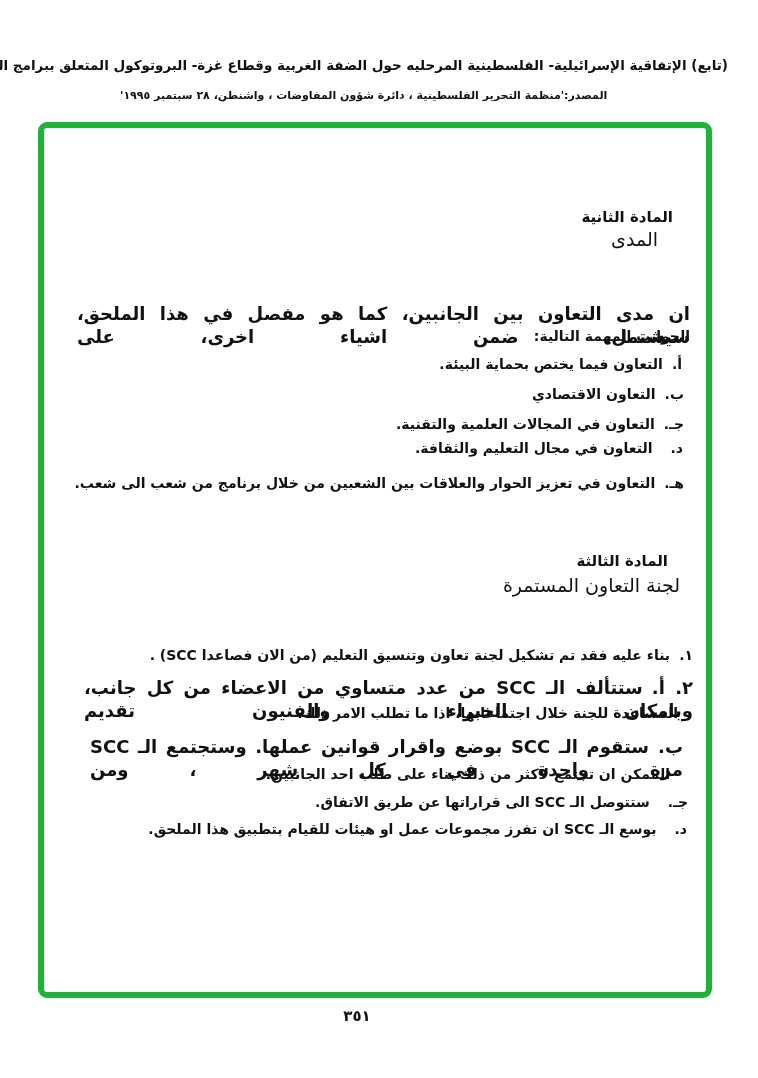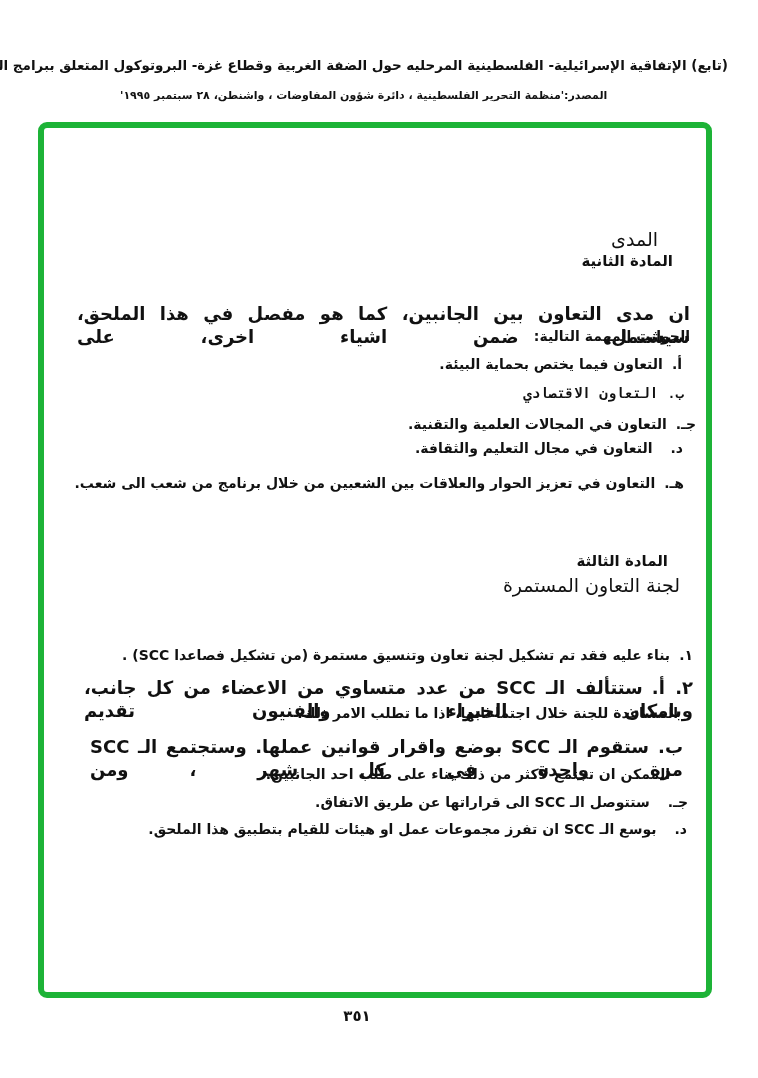--- a/index.html
+++ b/index.html
@@ -52,47 +52,47 @@
 </head>
 <body>
 
 <div class="page">
 
   <div class="hdr1">(تابع) الإتفاقية الإسرائيلية- الفلسطينية المرحليه حول الضفة الغربية وقطاع غزة- البروتوكول المتعلق ببرامج التعاون الإسرائيلية الفلسطينية</div>
   <div class="hdr2">المصدر:'منظمة التحرير الفلسطينية ، دائرة شؤون المفاوضات ، واشنطن، ٢٨ سبتمبر ١٩٩٥'</div>
 
   <div class="frame">
 
-    <div class="a-title" style="top:80px;right:33px;margin-top:44px;">المادة الثانية</div>
+    <div class="a-title" style="top:80px;right:33px;">المادة الثانية</div>
     <div class="a-sub" style="top:100px;right:48px;">المدى</div>
 
     <div class="jline" style="top:175px;right:16px;left:33px;">ان مدى التعاون بين الجانبين، كما هو مفصل في هذا الملحق، سيشتمل، ضمن اشياء اخرى، على</div>
     <div class="bline" style="top:200px;right:16px;">الجوانب المهمة التالية:</div>
 
     <div class="bline" style="top:228px;right:24px;">
       <span class="lbl">أ.</span><span>التعاون فيما يختص بحماية البيئة.</span>
     </div>
-    <div class="bline" style="top:258px;right:22px;font-family:Liberation Mono, monospace;">
+    <div class="bline" style="top:258px;right:22px;">
       <span class="lbl">ب.</span><span>التعاون الاقتصادي</span>
     </div>
-    <div class="bline" style="top:288px;right:10px;">
+    <div class="bline" style="top:288px;right:22px;">
       <span class="lbl">جـ.</span><span>التعاون في المجالات العلمية والتقنية.</span>
     </div>
     <div class="bline" style="top:312px;right:23px;">
       <span class="lbl-wide">د.</span><span>التعاون في مجال التعليم والثقافة.</span>
     </div>
     <div class="bline" style="top:347px;right:22px;">
       <span class="lbl">هـ.</span><span>التعاون في تعزيز الحوار والعلاقات بين الشعبين من خلال برنامج من شعب الى شعب.</span>
     </div>
 
     <div class="a-title" style="top:424px;right:38px;">المادة الثالثة</div>
     <div class="a-sub" style="top:446px;right:26px;">لجنة التعاون المستمرة</div>
 
     <div class="bline" style="top:519px;right:13px;">
-      <span class="lbl">١.</span><span>بناء عليه فقد تم تشكيل لجنة تعاون وتنسيق مستمرة (من تشكيل فصاعدا SCC) .</span>
+      <span class="lbl">١.</span><span>بناء عليه فقد تم تشكيل لجنة تعاون وتنسيق التعليم (من الان فصاعدا SCC) .</span>
     </div>
 
     <div class="jline" style="top:549px;right:13px;left:40px;">
       <span class="lbl">٢. أ.</span><span>ستتألف الـ SCC من عدد متساوي من الاعضاء  من كل جانب، وبامكان الخبراء والفنيون تقديم</span>
     </div>
     <div class="bline" style="top:577px;right:28px;">المساعدة للجنة خلال اجتماعاتها، اذا ما تطلب الامر ذلك.</div>
 
     <div class="jline" style="top:608px;right:23px;left:46px;">
       <span class="lbl">ب.</span><span>ستقوم الـ SCC بوضع واقرار قوانين عملها. وستجتمع الـ SCC مرة واحدة في كل شهر ، ومن</span>
     </div>

